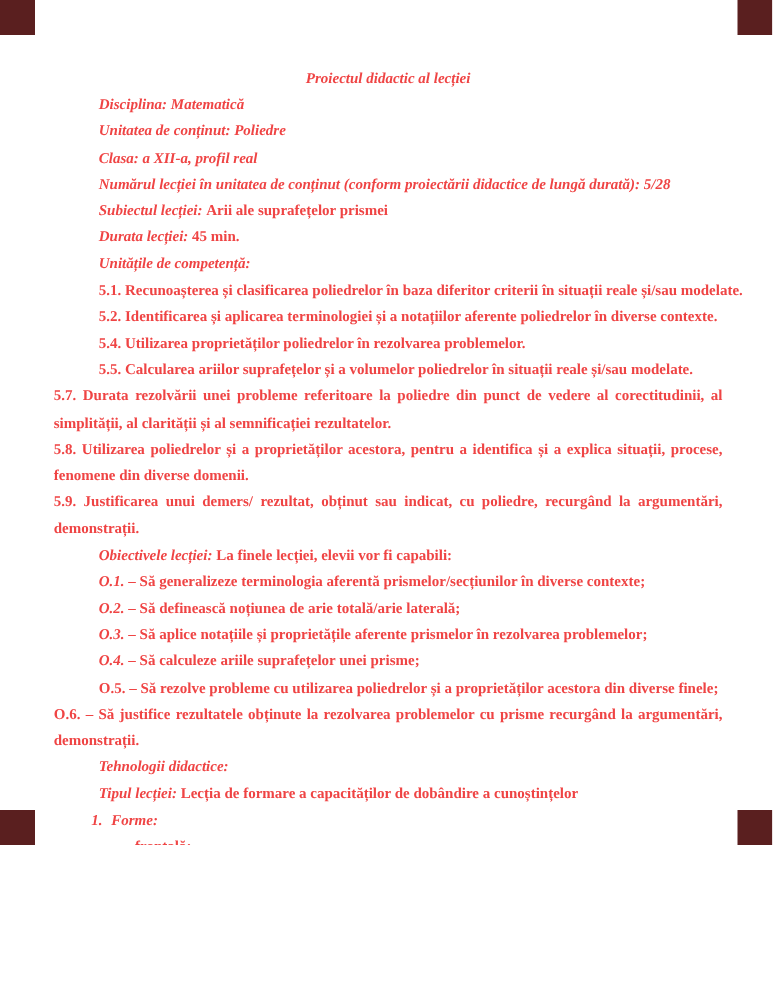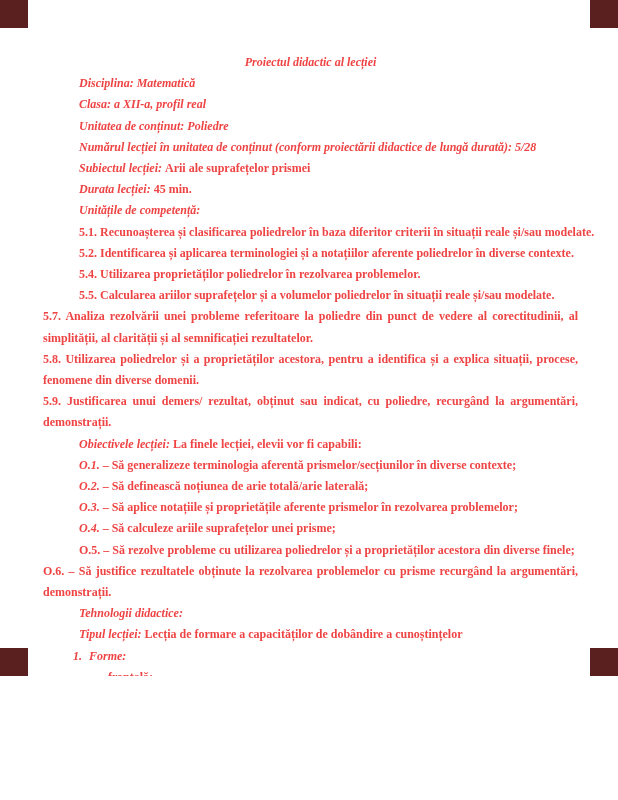--- a/index.html
+++ b/index.html
@@ -71,31 +71,31 @@
 <body>
 
 <div class="page">
   <div class="corner tl" style="background: rgb(90, 31, 31);"></div>
   <div class="corner tr" style="background: rgb(90, 31, 31);"></div>
   <div class="corner bl" style="background: rgb(90, 31, 31);"></div>
   <div class="corner br" style="background: rgb(90, 31, 31);"></div>
   <div class="content">
       <p class="par title"><span class="run-bi">Proiectul didactic al lecției</span></p>
       <p class="par line"><span class="run-bi">Disciplina: Matematică</span></p>
+      <p class="par line"><span class="run-bi">Unitatea de conținut: Poliedre</span></p>
       <p class="par line"><span class="run-bi">Clasa: a XII-a, profil real</span></p>
-      <p class="par line"><span class="run-bi">Unitatea de conținut: Poliedre</span></p>
       <p class="par line"><span class="run-bi">Numărul lecției în unitatea de conținut (conform proiectării didactice de lungă durată): 5/28</span></p>
       <p class="par line"><span class="run-bi">Subiectul lecției: </span><span class="run-r">Arii ale suprafețelor prismei</span></p>
       <p class="par line"><span class="run-bi">Durata lecției: </span><span class="run-r">45 min.</span></p>
       <p class="par line"><span class="run-bi">Unitățile de competență:</span></p>
       <p class="par line"><span class="run-r">5.1. </span><span class="run-b">Recunoașterea</span><span class="run-r"> și </span><span class="run-b">clasificarea</span><span class="run-r"> poliedrelor în baza diferitor criterii în situații reale și/sau modelate.</span></p>
       <p class="par line"><span class="run-r">5.2. </span><span class="run-b">Identificarea</span><span class="run-r"> și </span><span class="run-b">aplicarea</span><span class="run-r"> terminologiei și a notațiilor aferente poliedrelor în diverse contexte.</span></p>
       <p class="par line"><span class="run-r">5.4. </span><span class="run-b">Utilizarea</span><span class="run-r"> proprietăților poliedrelor în rezolvarea problemelor.</span></p>
       <p class="par line"><span class="run-r">5.5. </span><span class="run-b">Calcularea</span><span class="run-r"> ariilor suprafețelor și a volumelor poliedrelor în situații reale și/sau modelate.</span></p>
-      <p class="par para"><span class="run-r">5.7. </span><span class="run-b">Analiza</span><span class="run-r"> rezolvării unei probleme referitoare la poliedre din punct de vedere al corectitudinii, al simplității, al clarității și al semnificației rezultatelor.</span></p>
+      <p class="par para"><span class="run-r">5.7. </span><span class="run-b">Durata</span><span class="run-r"> rezolvării unei probleme referitoare la poliedre din punct de vedere al corectitudinii, al simplității, al clarității și al semnificației rezultatelor.</span></p>
       <p class="par para"><span class="run-r">5.8. </span><span class="run-b">Utilizarea</span><span class="run-r"> poliedrelor și a proprietăților acestora, pentru a identifica și a explica situații, procese, fenomene din diverse domenii.</span></p>
       <p class="par para"><span class="run-r">5.9. </span><span class="run-b">Justificarea</span><span class="run-r"> unui demers/ rezultat, obținut sau indicat, cu poliedre, recurgând la argumentări, demonstrații.</span></p>
       <p class="par line"><span class="run-bi">Obiectivele lecției: </span><span class="run-r">La finele lecției, elevii vor fi capabili:</span></p>
       <p class="par line"><span class="run-bi">O.1.</span><span class="run-r"> – Să generalizeze terminologia aferentă prismelor/secțiunilor în diverse contexte;</span></p>
       <p class="par line"><span class="run-bi">O.2.</span><span class="run-r"> – Să definească noțiunea de arie totală/arie laterală;</span></p>
       <p class="par line"><span class="run-bi">O.3.</span><span class="run-r"> – Să aplice notațiile și proprietățile aferente prismelor în rezolvarea problemelor;</span></p>
       <p class="par line"><span class="run-bi">O.4.</span><span class="run-r"> – Să calculeze ariile suprafețelor unei prisme;</span></p>
       <p class="par line"><span class="run-b">O.5.</span><span class="run-r"> – Să rezolve probleme cu utilizarea poliedrelor și a proprietăților acestora din diverse finele;</span></p>
       <p class="par para"><span class="run-b">O.6.</span><span class="run-r"> – Să justifice rezultatele obținute la rezolvarea problemelor cu prisme recurgând la argumentări, demonstrații.</span></p>
       <p class="par line"><span class="run-bi">Tehnologii didactice:</span></p>

